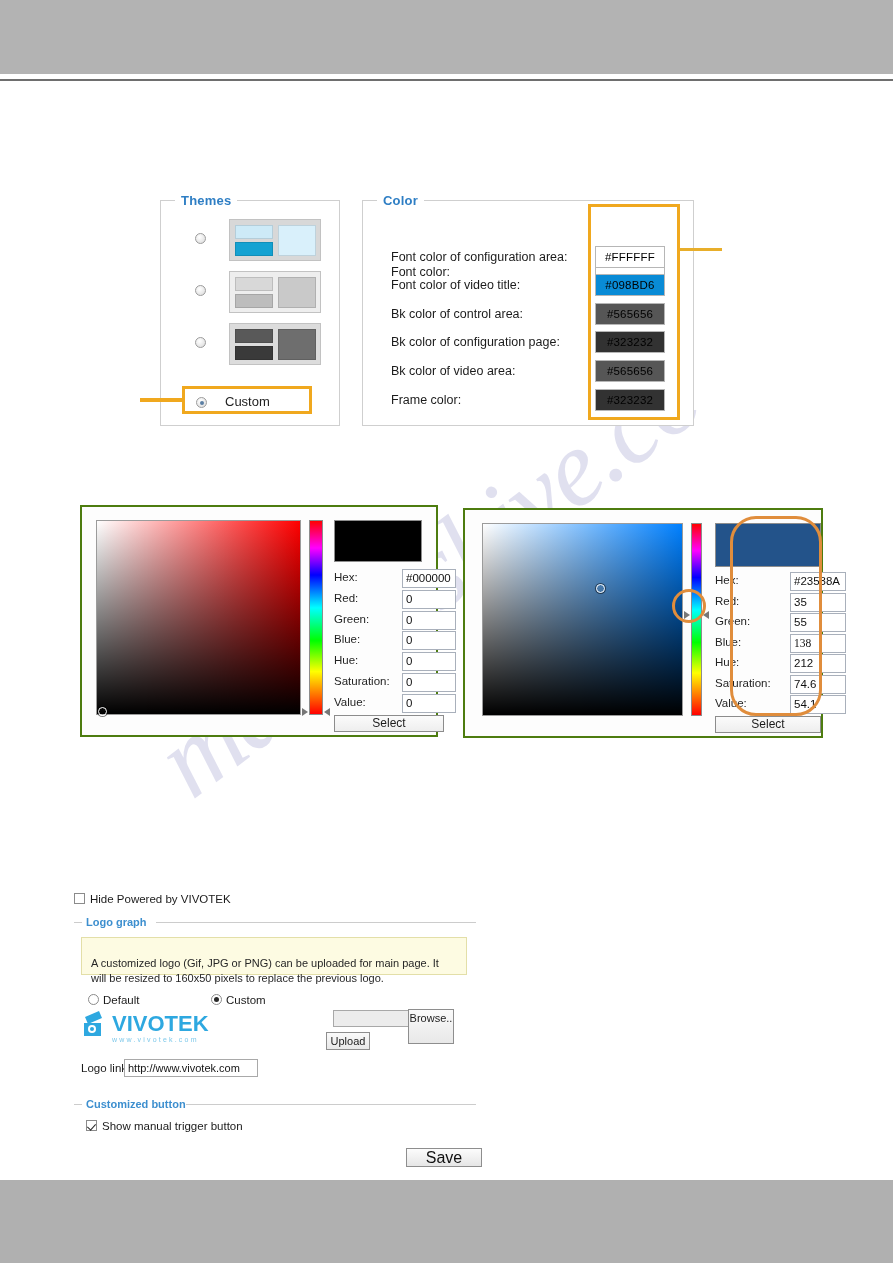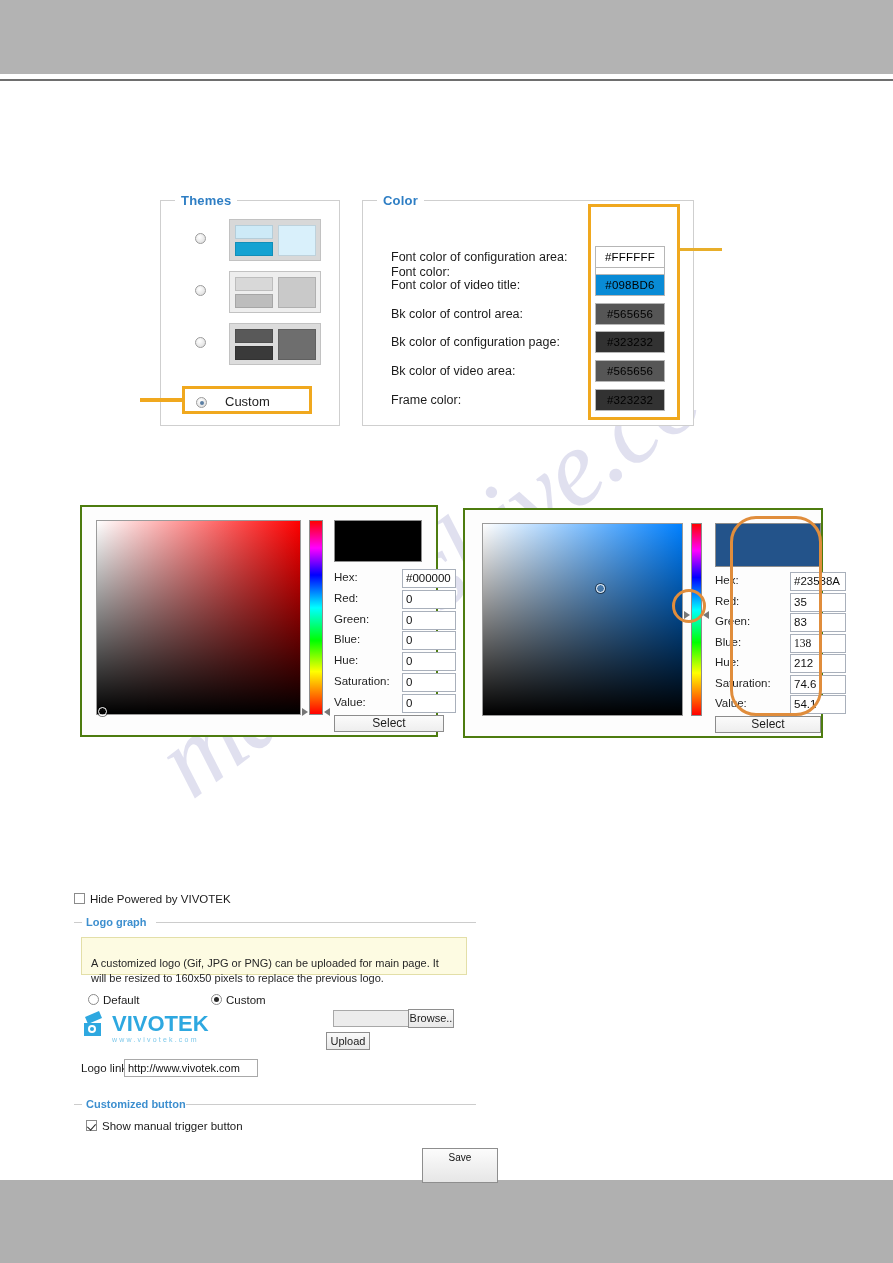--- a/index.html
+++ b/index.html
@@ -418,21 +418,21 @@
     position: absolute;
     left: 333px; top: 1010px;
     width: 78px; height: 17px;
     border: 1px solid #a8a8a8;
     background: #ececec;
     box-sizing: border-box;
   }
   #browse-btn {
     position: absolute;
     left: 408px; top: 1009px;
-    width: 46px; height: 19px;
+    width: 46px; height: 35px;
     border: 1px solid #8e8e8e;
     background: linear-gradient(to bottom, #fafafa, #e8e8e8);
     box-sizing: border-box;
     font-size: 11px;
     line-height: 17px;
     text-align: center;
     color: #1b1b1b;
     overflow: hidden;
   }
   #upload-btn {
@@ -472,26 +472,26 @@
   #show-trigger {
     position: absolute;
     left: 86px; top: 1120px;
     font-size: 11.5px;
     color: #1b1b1b;
     white-space: nowrap;
   }
 
   #save-btn {
     position: absolute;
-    left: 422px; top: 1148px;
-    width: 76px; height: 35px;
+    left: 406px; top: 1148px;
+    width: 76px; height: 19px;
     border: 1px solid #8e8e8e;
     background: linear-gradient(to bottom, #fcfcfc, #e6e6e6);
     box-sizing: border-box;
-    font-size: 10px;
+    font-size: 16px;
     line-height: 17px;
     text-align: center;
     color: #111111;
   }
 </style>
 </head>
 <body>
 
 <div class="top-band"></div>
 <div class="top-rule"></div>
@@ -632,21 +632,21 @@
       <div class="field-row" style="left: 250px; top: 62px; width: 134px;">
         <span class="field-label">Hex:</span>
         <span class="field-input" style="left: 75px; width: 56px;">#23538A</span>
       </div>
       <div class="field-row" style="left: 250px; top: 82.5px; width: 134px;">
         <span class="field-label">Red:</span>
         <span class="field-input" style="left: 75px; width: 56px;">35</span>
       </div>
       <div class="field-row" style="left: 250px; top: 103px; width: 134px;">
         <span class="field-label">Green:</span>
-        <span class="field-input" style="left: 75px; width: 56px;">83</span>
+        <span class="field-input" style="left: 75px; width: 56px;">55</span>
       </div>
       <div class="field-row" style="left: 250px; top: 123.5px; width: 134px;">
         <span class="field-label">Blue:</span>
         <span class="field-input" style="left: 75px; width: 56px; font-family: Liberation Serif, serif;">138</span>
       </div>
       <div class="field-row" style="left: 250px; top: 144px; width: 134px;">
         <span class="field-label">Hue:</span>
         <span class="field-input" style="left: 75px; width: 56px;">212</span>
       </div>
       <div class="field-row" style="left: 250px; top: 164.5px; width: 134px;">

